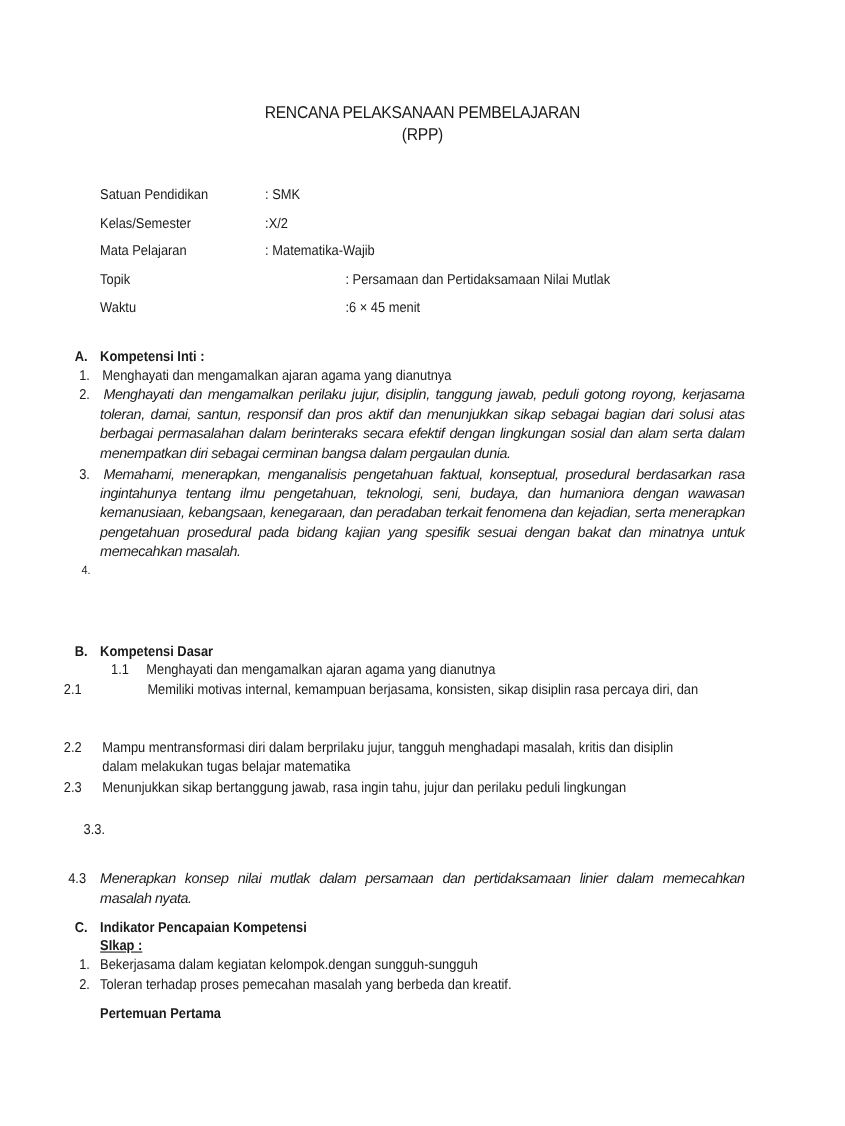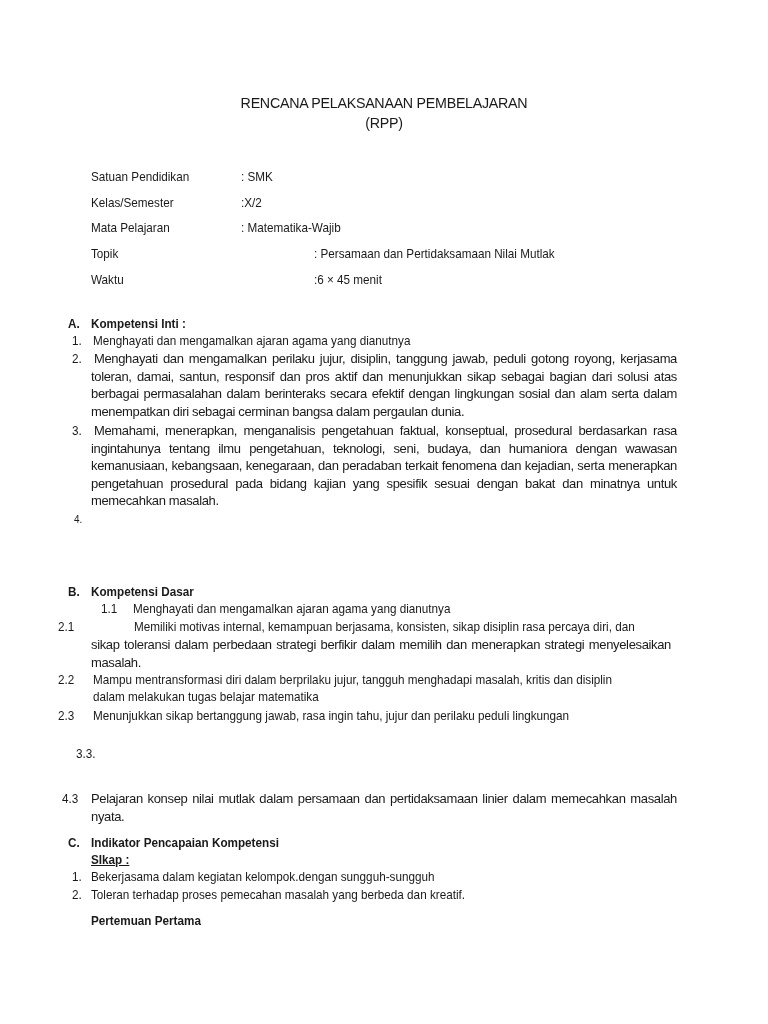--- a/index.html
+++ b/index.html
@@ -6,21 +6,21 @@
   body { width:768px; height:1024px; position:relative; overflow:hidden;
          font-family:"Liberation Sans", sans-serif; color:#1a1a1a; }
   .page { position:absolute; left:0; top:0; width:768px; height:1024px; background:#fff; }
   .title { position:absolute; left:0; width:768px; text-align:center; font-size:15.5px;
            letter-spacing:-0.3px; transform:scaleX(0.92); transform-origin:center; }
   .t1 { top:94px; } .t2 { top:114px; }
   .ident { position:absolute; font-size:13px; transform:scaleX(0.9); transform-origin:left; white-space:nowrap; }
   .heading { position:absolute; font-size:13px; font-weight:bold; transform:scaleX(0.9); transform-origin:left; white-space:nowrap; }
   .num { position:absolute; font-size:13px; transform:scaleX(0.9); transform-origin:left; white-space:nowrap; }
   .para { position:absolute; font-size:13px; line-height:17.5px; text-align:justify;
-          text-align-last:left; letter-spacing:-0.35px; word-spacing:0px; }
+          text-align-last:left; letter-spacing:-0.35px; word-spacing:0px;font-style:italic; }
   .line { position:absolute; font-size:13px; white-space:nowrap; transform:scaleX(0.9); transform-origin:left; }
   .u { text-decoration:underline; }
 </style>
 </head>
 <body>
 
 <div class="page">
 
   <div class="title t1">RENCANA PELAKSANAAN PEMBELAJARAN</div>
   <div class="title t2">(RPP)</div>
@@ -51,33 +51,32 @@
   <div class="num" style="left:74px;top:513px;font-size:11px;">4.</div>
 
   <div class="heading" style="left:68px;top:584px;">B.</div>
   <div class="heading" style="left:91px;top:584px;">Kompetensi Dasar</div>
 
   <div class="num" style="left:101px;top:601px;">1.1</div>
   <div class="line" style="left:133px;top:601px;">Menghayati dan mengamalkan  ajaran  agama yang dianutnya</div>
 
   <div class="num" style="left:58px;top:619px;">2.1</div>
   <div class="line" style="left:134px;top:619px;">Memiliki motivas internal, kemampuan berjasama, konsisten, sikap disiplin rasa percaya diri, dan</div>
-  <div class="para" style="left:91px;top:636px;width:580px;">sikap toleransi dalam perbedaan strategi berfikir dalam memilih dan menerapkan strategi menyelesaikan masalah.</div>
 
   <div class="num" style="left:58px;top:672px;">2.2</div>
   <div class="line" style="left:93px;top:672px;">Mampu mentransformasi diri dalam berprilaku jujur, tangguh menghadapi masalah, kritis dan disiplin</div>
   <div class="line" style="left:93px;top:689px;">dalam melakukan tugas belajar matematika</div>
 
   <div class="num" style="left:58px;top:708px;">2.3</div>
   <div class="line" style="left:93px;top:708px;">Menunjukkan sikap bertanggung jawab, rasa ingin tahu, jujur dan perilaku peduli lingkungan</div>
 
   <div class="num" style="left:76px;top:746px;">3.3.</div>
 
   <div class="num" style="left:62px;top:791px;">4.3</div>
-  <div class="para" style="left:91px;top:790px;width:586px;">Pelajaran konsep nilai mutlak dalam persamaan dan pertidaksamaan linier dalam memecahkan masalah nyata.</div>
+  <div class="para" style="left:91px;top:790px;width:586px;">Menerapkan konsep nilai mutlak dalam persamaan dan pertidaksamaan linier dalam memecahkan masalah nyata.</div>
 
   <div class="heading" style="left:68px;top:835px;">C.</div>
   <div class="heading" style="left:91px;top:835px;">Indikator Pencapaian Kompetensi</div>
   <div class="heading u" style="left:91px;top:852px;">SIkap :</div>
 
   <div class="num" style="left:72px;top:869px;">1.</div>
   <div class="line" style="left:91px;top:869px;">Bekerjasama dalam kegiatan kelompok.dengan sungguh-sungguh</div>
 
   <div class="num" style="left:72px;top:887px;">2.</div>
   <div class="line" style="left:91px;top:887px;">Toleran terhadap proses pemecahan masalah yang berbeda dan kreatif.</div>

